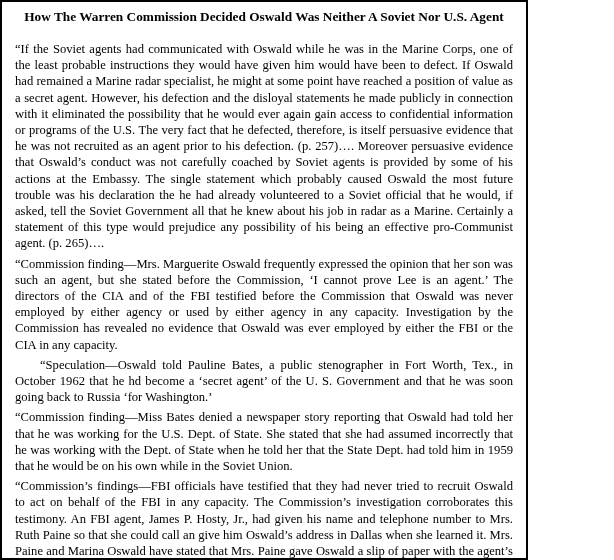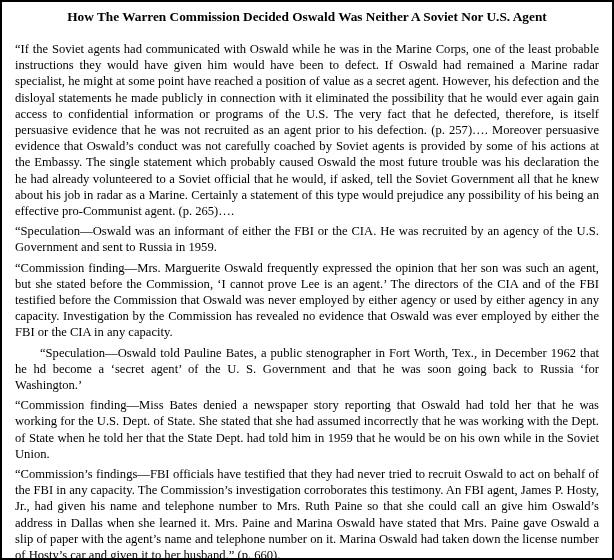--- a/index.html
+++ b/index.html
@@ -1,21 +1,21 @@
 <!DOCTYPE html>
 <html><head>
 <meta charset="utf-8">
 <style>
   html, body {
     margin: 0;
     padding: 0;
     background: #ffffff;
   }
   .page {
-    width: 614px;
+    width: 528px;
     height: 560px;
     box-sizing: border-box;
     border: 2px solid #000000;
     background: #ffffff;
     color: #000000;
     padding: 5px 9px 6px 9px;
     font-family: "Liberation Serif", serif;
     font-size: 12.6px;
     line-height: 16.2px;
     text-align: justify;
@@ -36,23 +36,22 @@
   }
 </style>
 </head>
 <body>
 
 <div class="page">
   <div class="doc-title">How The Warren Commission Decided Oswald Was Neither A Soviet Nor U.S. Agent</div>
 
   <p class="para">“If the Soviet agents had communicated with Oswald while he was in the Marine Corps, one of the least probable instructions they would have given him would have been to defect. If Oswald had remained a Marine radar specialist, he might at some point have reached a position of value as a secret agent. However, his defection and the disloyal statements he made publicly in connection with it eliminated the possibility that he would ever again gain access to confidential information or programs of the U.S. The very fact that he defected, therefore, is itself persuasive evidence that he was not recruited as an agent prior to his defection. (p. 257)…. Moreover persuasive evidence that Oswald’s conduct was not carefully coached by Soviet agents is provided by some of his actions at the Embassy. The single statement which probably caused Oswald the most future trouble was his declaration the he had already volunteered to a Soviet official that he would, if asked, tell the Soviet Government all that he knew about his job in radar as a Marine. Certainly a statement of this type would prejudice any possibility of his being an effective pro-Communist agent. (p. 265)….</p>
 
-  <p class="para">“Speculation—Oswald was an informant of either the FBI or the CIA. He was recruited by an agency of the U.S. Government and sent to Russia in 1959.</p>
 
   <p class="para">“Commission finding—Mrs. Marguerite Oswald frequently expressed the opinion that her son was such an agent, but she stated before the Commission, ‘I cannot prove Lee is an agent.’ The directors of the CIA and of the FBI testified before the Commission that Oswald was never employed by either agency or used by either agency in any capacity. Investigation by the Commission has revealed no evidence that Oswald was ever employed by either the FBI or the CIA in any capacity.</p>
 
-  <p class="para indent">“Speculation—Oswald told Pauline Bates, a public stenographer in Fort Worth, Tex., in December 1962 that he hd become a ‘secret agent’ of the U. S. Government and that he was soon going back to Russia ‘for Washington.’</p>
+  <p class="para indent">“Speculation—Oswald told Pauline Bates, a public stenographer in Fort Worth, Tex., in October 1962 that he hd become a ‘secret agent’ of the U. S. Government and that he was soon going back to Russia ‘for Washington.’</p>
 
   <p class="para">“Commission finding—Miss Bates denied a newspaper story reporting that Oswald had told her that he was working for the U.S. Dept. of State. She stated that she had assumed incorrectly that he was working with the Dept. of State when he told her that the State Dept. had told him in 1959 that he would be on his own while in the Soviet Union.</p>
 
 
   <p class="para">“Commission’s findings—FBI officials have testified that they had never tried to recruit Oswald to act on behalf of the FBI in any capacity. The Commission’s investigation corroborates this testimony. An FBI agent, James P. Hosty, Jr., had given his name and telephone number to Mrs. Ruth Paine so that she could call an give him Oswald’s address in Dallas when she learned it. Mrs. Paine and Marina Oswald have stated that Mrs. Paine gave Oswald a slip of paper with the agent’s name and telephone number on it. Marina Oswald had taken down the license number of Hosty’s car and given it to her husband.” (p. 660).</p>
 </div>
 
 </body></html>

